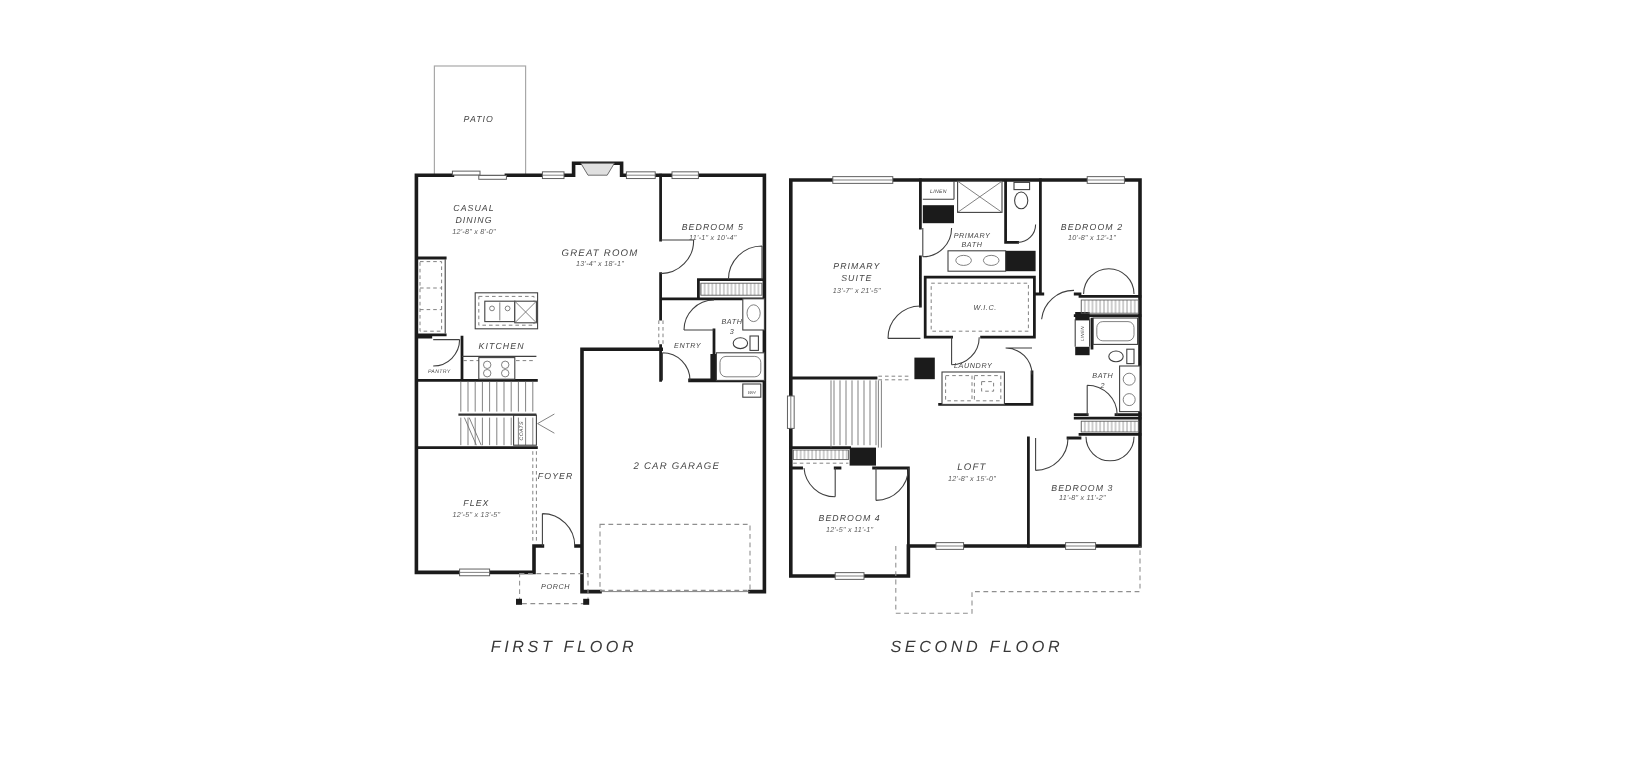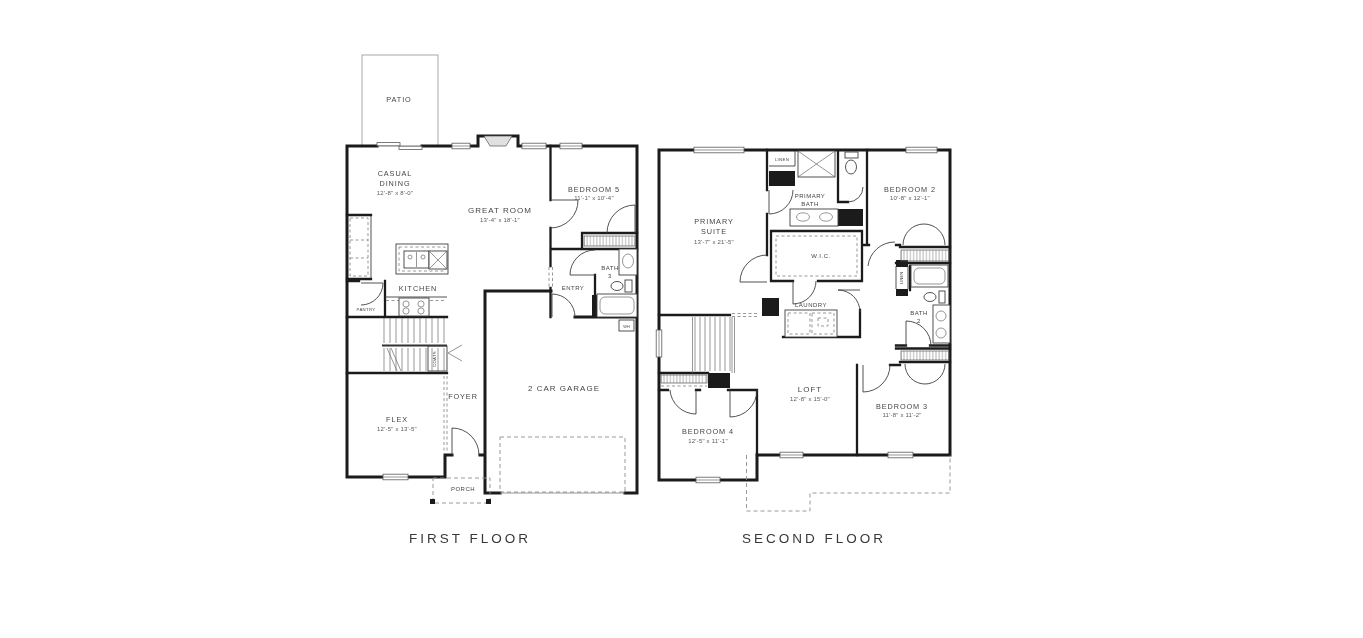--- a/index.html
+++ b/index.html
@@ -1,16 +1,16 @@
 <!DOCTYPE html>
 <html><head>
 <meta charset="utf-8">
 <style>
   html,body{margin:0;padding:0;background:#ffffff;}
-  .canvas{position:relative;width:1101px;height:638px;background:#fff;overflow:hidden;}
+  .canvas{position:relative;width:1101px;height:638px;background:#fff;overflow:hidden;font-style:italic;}
   svg{display:block;}
   .wall{stroke:#1b1b1b;stroke-width:3;fill:none;stroke-linecap:square;}
   .iwall{stroke:#1b1b1b;stroke-width:2.3;fill:none;stroke-linecap:square;}
   .thin{stroke:#3f3f3f;stroke-width:0.9;fill:none;}
   .thin2{stroke:#6a6a6a;stroke-width:0.7;fill:none;}
   .grayline{stroke:#a8a8a8;stroke-width:1;fill:none;}
   .dash{stroke:#8f8f8f;stroke-width:0.9;fill:none;stroke-dasharray:4 3;}
   .dashthin{stroke:#7d7d7d;stroke-width:0.8;fill:none;stroke-dasharray:3 2.5;}
   .blackfill{fill:#1b1b1b;stroke:none;}
   .winfill{fill:#ffffff;stroke:#5a5a5a;stroke-width:0.8;}

